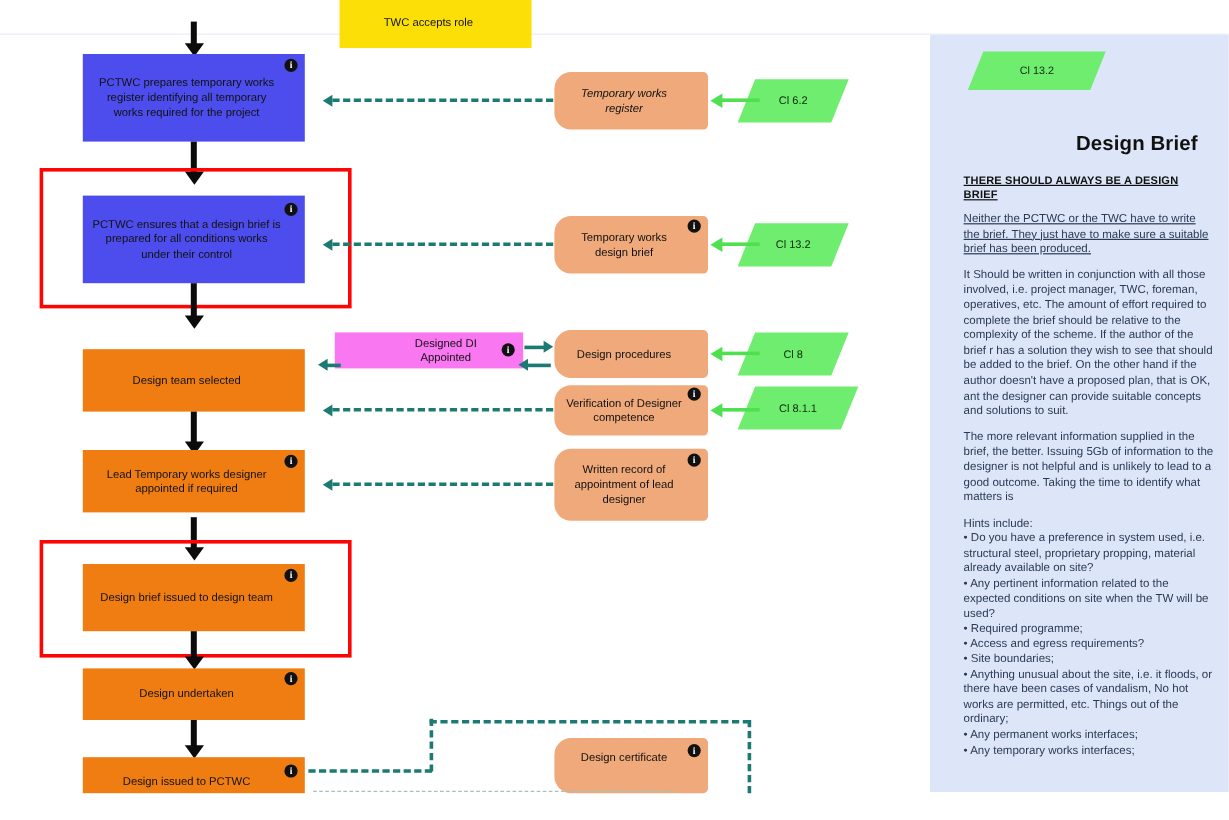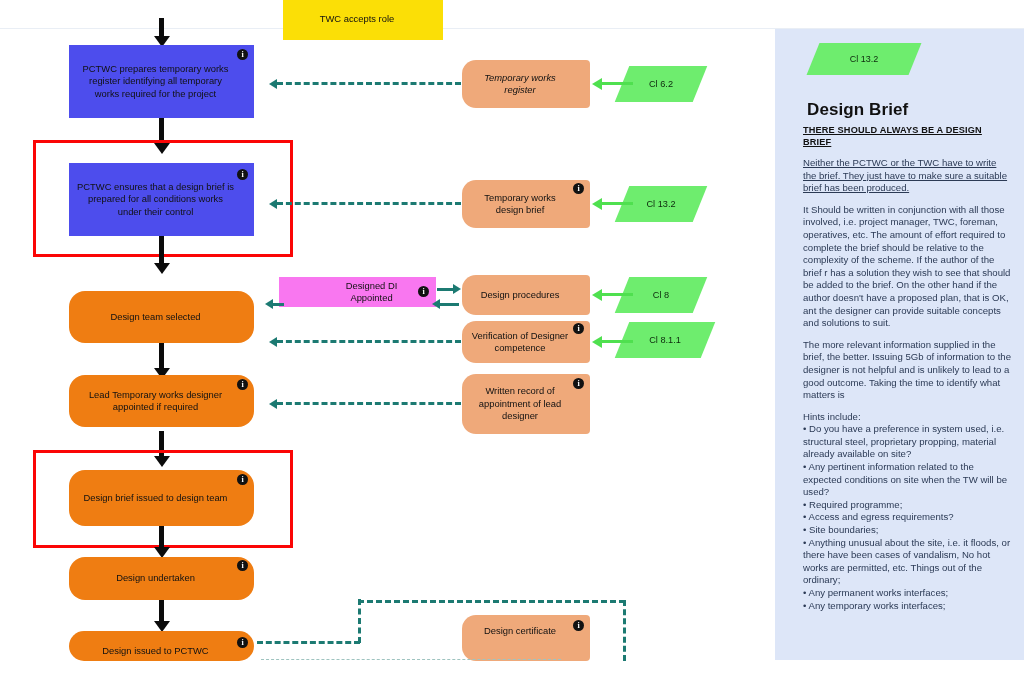--- a/index.html
+++ b/index.html
@@ -22,23 +22,24 @@
     background:#dde6f8;
     overflow:hidden;
   }
   .panel-inner{position:absolute;left:0;top:0;width:249px;}
   .panel .para{
     color:#2b3a55;font-size:9.6px;line-height:12.6px;
     margin:0 0 9px 0;padding:0 12px 0 28px;
     text-align:left;
   }
   .panel h1{
-    margin:4px;padding:0 12px 0 28px;
+    margin:14px;padding:0 12px 0 28px;
     font-size:17px;line-height:21px;font-weight:bold;color:#111111;
     letter-spacing:.1px;
+    text-align:right;
   }
   .panel .subhead{
     margin:3px 0 9px 0;padding:0 12px 0 28px;
     font-size:9.2px;line-height:12px;font-weight:bold;color:#111111;
     text-decoration:underline;letter-spacing:.15px;
   }
   .panel .underlined{text-decoration:underline;color:#2b3a55;}
   .panel .bullets{margin:0;padding:0 12px 0 28px;}
   .panel .bullets .b{
     color:#2b3a55;font-size:9.6px;line-height:12.6px;
@@ -62,21 +63,21 @@
     position:absolute;
     display:flex;align-items:center;justify-content:center;
     text-align:center;
     font-size:9.4px;line-height:12.4px;
     color:#111111;
     padding:4px 20px 4px 8px;
     box-sizing:border-box;
   }
   .node span{display:block;width:100%;}
   .blue{background:#4d4ded;}
-  .orange{background:#ef7d12;border-radius:16px;}
+  .orange{background:#ef7d12;}
   .peach{background:#efa97a;border-radius:14px 4px 4px 14px;}
   .pink{background:#f977f0;}
   .yellow{background:#fbdf06;}
 
   
   .info{
     position:absolute;width:11px;height:11px;border-radius:50%;
     background:#111111;color:#ffffff;
     font-size:8px;font-weight:bold;line-height:11px;text-align:center;
     font-family:"Liberation Serif", serif;

